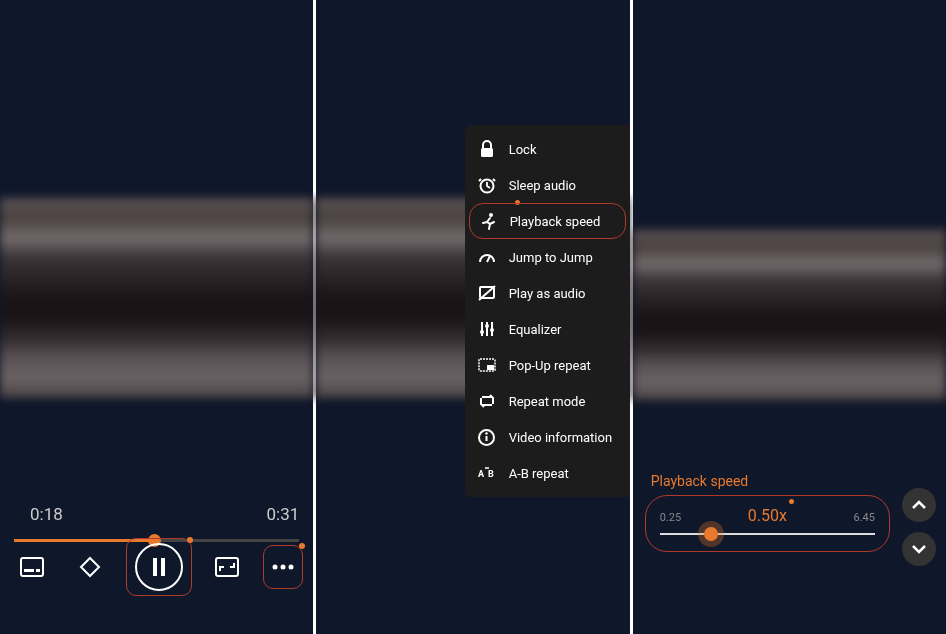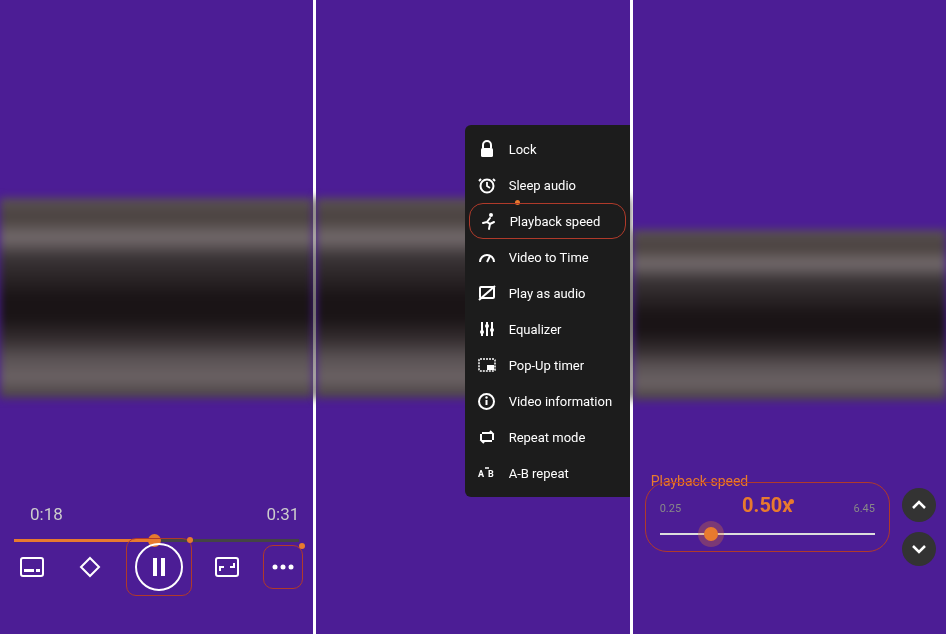--- a/index.html
+++ b/index.html
@@ -1,18 +1,18 @@
 <!DOCTYPE html>
 <html><head>
 <meta charset="utf-8">
 <style>
   * { margin: 0; padding: 0; box-sizing: border-box; }
   body { background: #fff; font-family: -apple-system, Roboto, sans-serif; width: 946px; height: 634px; overflow: hidden; }
   .container { display: flex; width: 946px; height: 634px; background: #000; }
-  .panel { flex: 1; position: relative; background: #4c1d95; border-right: 3px solid #fff; text-align: right; }
+  .panel { flex: 1; position: relative; background: #0f172a; border-right: 3px solid #fff; text-align: right; }
   .panel:last-child { border-right: none; }
 
   
   .video-area {
     position: absolute;
     left: 0;
     right: 0;
     top: 198px;
     height: 200px;
     background: linear-gradient(to bottom,
@@ -67,23 +67,23 @@
     margin: 0 4px;
     padding: 7px 8px;
   }
   .menu-icon { width: 20px; height: 20px; display: flex; align-items: center; justify-content: center; flex-shrink: 0; }
   .menu-dot { position: absolute; width: 5px; height: 5px; background: #e87a2e; border-radius: 50%; }
 
   
   .panel3 .video-area { top: 230px; height: 170px; }
   .speed-label { position: absolute; bottom: 145px; left: 18px; color: #e87a2e; font-size: 14px; }
   .speed-box { position: absolute; bottom: 82px; left: 12px; right: 56px; border: 1px solid #b03a2a; border-radius: 22px; padding: 10px 14px 16px; }
-  .speed-row { display: flex; align-items: baseline; justify-content: space-between; margin-bottom: 16px; }
+  .speed-row { display: flex; align-items: baseline; justify-content: space-between; margin-bottom: 8px; }
   .speed-min, .speed-max { color: #888; font-size: 11px; }
-  .speed-val { color: #e87a2e; font-size: 20px; font-weight: 700; }
+  .speed-val { color: #e87a2e; font-size: 16px; font-weight: 400; }
   .speed-track { position: relative; height: 2px; background: #ddd; margin-top: 4px; }
   .speed-thumb { position: absolute; top: -6px; width: 14px; height: 14px; background: #e87a2e; border-radius: 50%; box-shadow: 0 0 0 6px rgba(232,122,46,0.3); }
   .speed-dot-above { position: absolute; bottom: 130px; left: 50%; width: 5px; height: 5px; background: #e87a2e; border-radius: 50%; }
 
   .carets { position: absolute; right: 10px; bottom: 68px; display: flex; flex-direction: column; gap: 10px; }
   .caret-btn { width: 34px; height: 34px; background: #333; border-radius: 50%; display: flex; align-items: center; justify-content: center; color: #fff; cursor: pointer; }
 
   svg { display: block; }
 </style>
 </head>
@@ -182,21 +182,21 @@
         </span>
         <span>Playback speed</span>
       </div>
       <div class="menu-item">
         <span class="menu-icon">
           <svg width="18" height="14" viewBox="0 0 18 14">
               <path d="M2 12 A7 7 0 0 1 16 12" fill="none" stroke="#fff" stroke-width="2"></path>
               <path d="M9 12 L12 6" stroke="#fff" stroke-width="2"></path>
             </svg>
         </span>
-        <span>Video to Time</span>
+        <span>Jump to Jump</span>
       </div>
       <div class="menu-item">
         <span class="menu-icon">
           <svg width="18" height="16" viewBox="0 0 18 16">
               <rect x="2" y="2" width="14" height="11" rx="1" fill="none" stroke="#fff" stroke-width="2"></rect>
               <path d="M1 15 L17 1" stroke="#fff" stroke-width="2"></path>
             </svg>
         </span>
         <span>Play as audio</span>
       </div>
@@ -211,39 +211,39 @@
         </span>
         <span>Equalizer</span>
       </div>
       <div class="menu-item">
         <span class="menu-icon">
           <svg width="18" height="14" viewBox="0 0 18 14">
               <rect x="1" y="1" width="16" height="12" rx="1" fill="none" stroke="#fff" stroke-width="1.5" stroke-dasharray="2 1"></rect>
               <rect x="9" y="7" width="7" height="5" fill="#fff"></rect>
             </svg>
         </span>
-        <span>Pop-Up timer</span>
+        <span>Pop-Up repeat</span>
+      </div>
+      <div class="menu-item">
+        <span class="menu-icon">
+          <svg width="18" height="14" viewBox="0 0 18 14">
+              <path d="M4 3 h10 l-2 -2 M14 11 h-10 l2 2 M3 4 v6 M15 10 v-6" fill="none" stroke="#fff" stroke-width="2"></path>
+            </svg>
+        </span>
+        <span>Repeat mode</span>
       </div>
       <div class="menu-item">
         <span class="menu-icon">
           <svg width="17" height="17" viewBox="0 0 17 17">
               <circle cx="8.5" cy="8.5" r="7.5" fill="none" stroke="#fff" stroke-width="2"></circle>
               <rect x="7.5" y="7" width="2" height="5" fill="#fff"></rect>
               <circle cx="8.5" cy="4.5" r="1.2" fill="#fff"></circle>
             </svg>
         </span>
         <span>Video information</span>
-      </div>
-      <div class="menu-item">
-        <span class="menu-icon">
-          <svg width="18" height="14" viewBox="0 0 18 14">
-              <path d="M4 3 h10 l-2 -2 M14 11 h-10 l2 2 M3 4 v6 M15 10 v-6" fill="none" stroke="#fff" stroke-width="2"></path>
-            </svg>
-        </span>
-        <span>Repeat mode</span>
       </div>
       <div class="menu-item">
         <span class="menu-icon">
           <svg width="18" height="14" viewBox="0 0 18 14">
               <text x="0" y="11" font-size="9" fill="#fff" font-weight="bold">A</text>
               <text x="10" y="11" font-size="9" fill="#fff" font-weight="bold">B</text>
               <path d="M7 2 h4" stroke="#fff" stroke-width="1.5"></path>
             </svg>
         </span>
         <span>A-B repeat</span>

